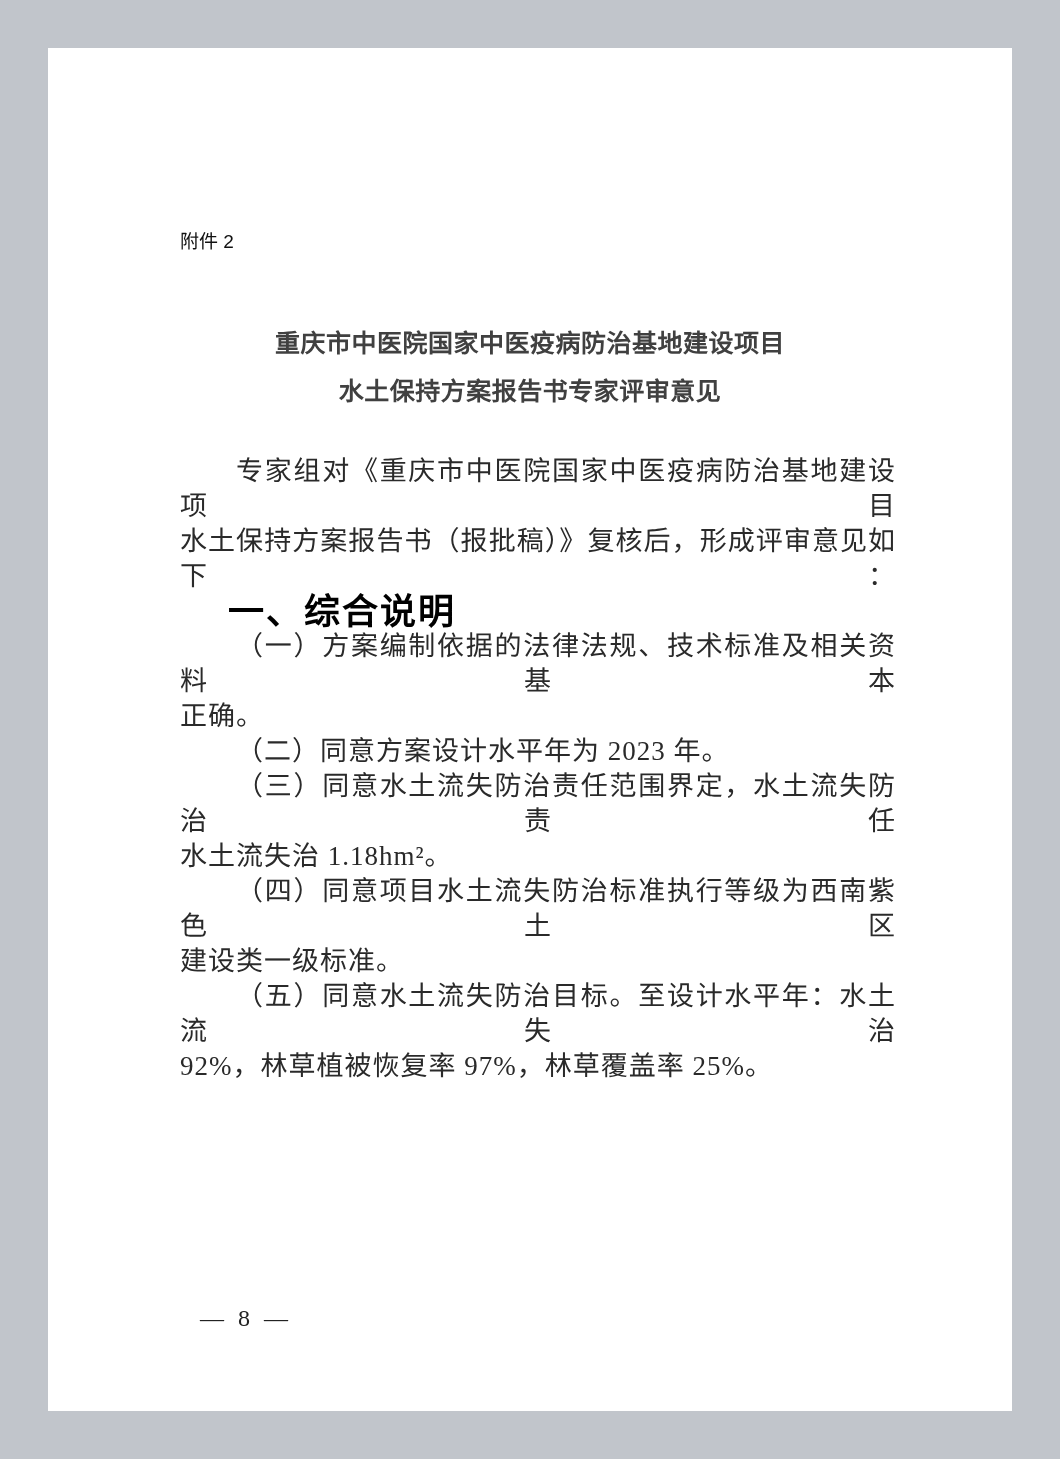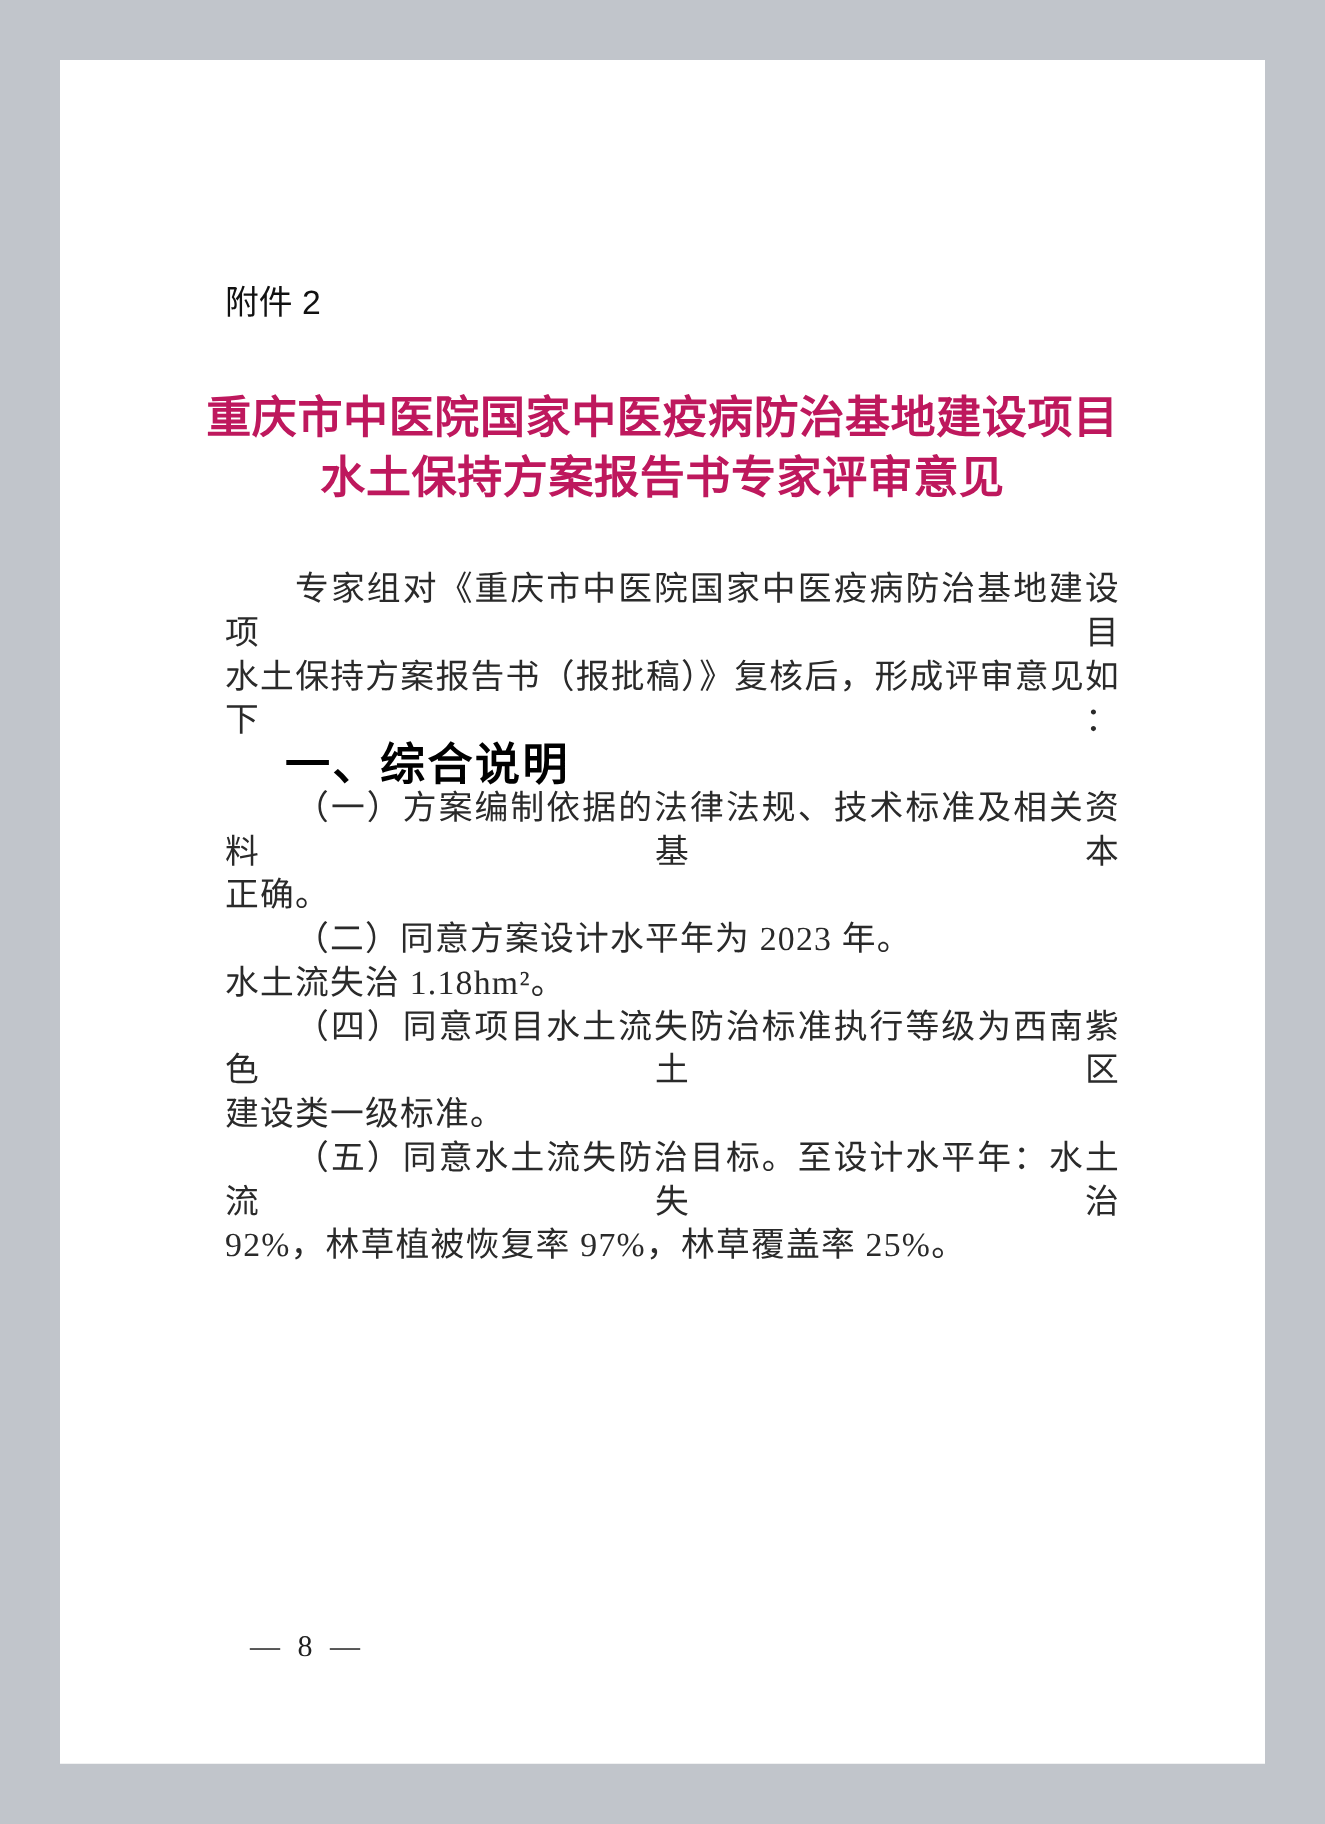--- a/index.html
+++ b/index.html
@@ -20,34 +20,34 @@
     margin: 0 auto;
     top: 48px;
     background: #ffffff;
     overflow: hidden;
   }
   .attachment-label {
     position: absolute;
     left: 132px;
     top: 178px;
     font-family: "Liberation Sans", "DejaVu Sans", sans-serif;
-    font-size: 27px;
+    font-size: 19px;
     line-height: 32px;
     color: #111111;
   }
   .doc-title {
     position: absolute;
     left: 60px;
     right: 60px;
-    top: 262px;
+    top: 272px;
     text-align: center;
     font-weight: bold;
-    font-size: 36px;
+    font-size: 25px;
     line-height: 48px;
-    color: #be185d;
+    color: #404040;
     letter-spacing: 0.5px;
   }
   .doc-body {
     position: absolute;
     left: 132px;
     width: 716px;
     top: 406px;
     font-size: 27px;
     line-height: 35px;
     color: #2a2a2a;
@@ -96,20 +96,21 @@
   </div>
 
   <div class="doc-body">
 
   <div class="line indent justify">专家组对《重庆市中医院国家中医疫病防治基地建设项目</div>
       <div class="line justify">水土保持方案报告书（报批稿）》复核后，形成评审意见如下：</div>
       <div class="line heading indent">一、综合说明</div>
       <div class="line indent justify">（一）方案编制依据的法律法规、技术标准及相关资料基本</div>
       <div class="line">正确。</div>
       <div class="line indent">（二）同意方案设计水平年为 2023 年。</div>
+      <div class="line indent justify">（三）同意水土流失防治责任范围界定，水土流失防治责任</div>
       <div class="line">水土流失治 1.18hm²。</div>
       <div class="line indent justify">（四）同意项目水土流失防治标准执行等级为西南紫色土区</div>
       <div class="line">建设类一级标准。</div>
       <div class="line indent justify">（五）同意水土流失防治目标。至设计水平年：水土流失治</div>
       <div class="line">92%，林草植被恢复率 97%，林草覆盖率 25%。</div>
     </div>
 
   <div class="page-footer">— 8 —</div>
 
 </div>

